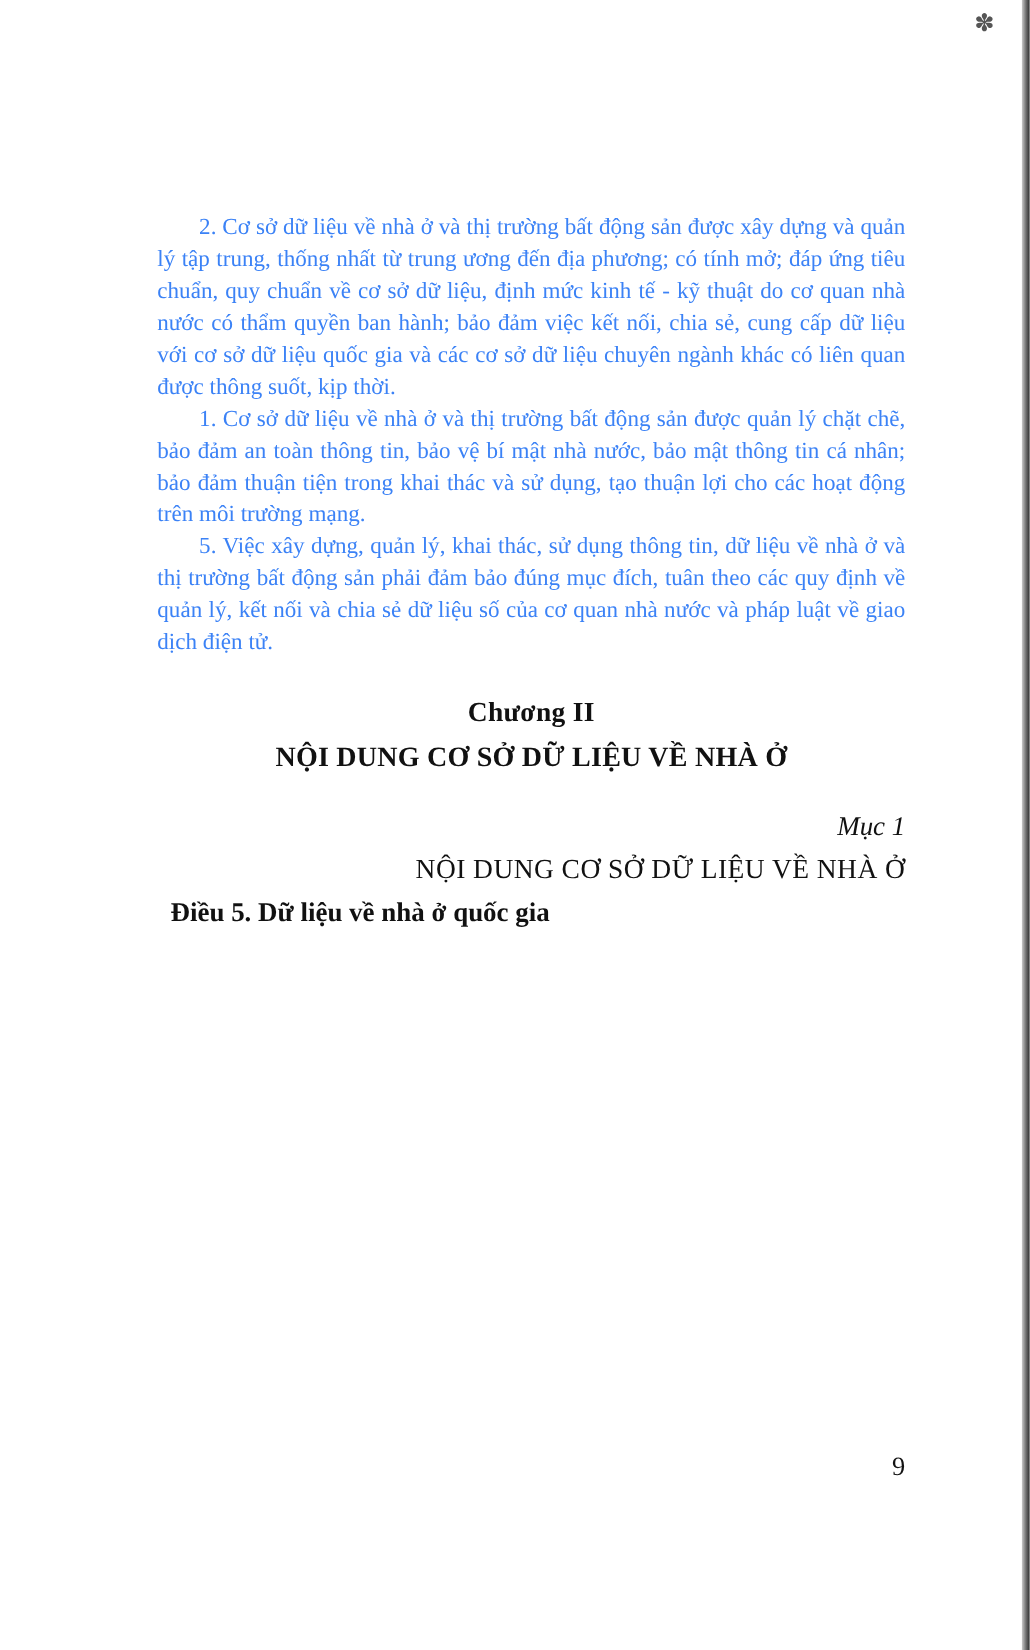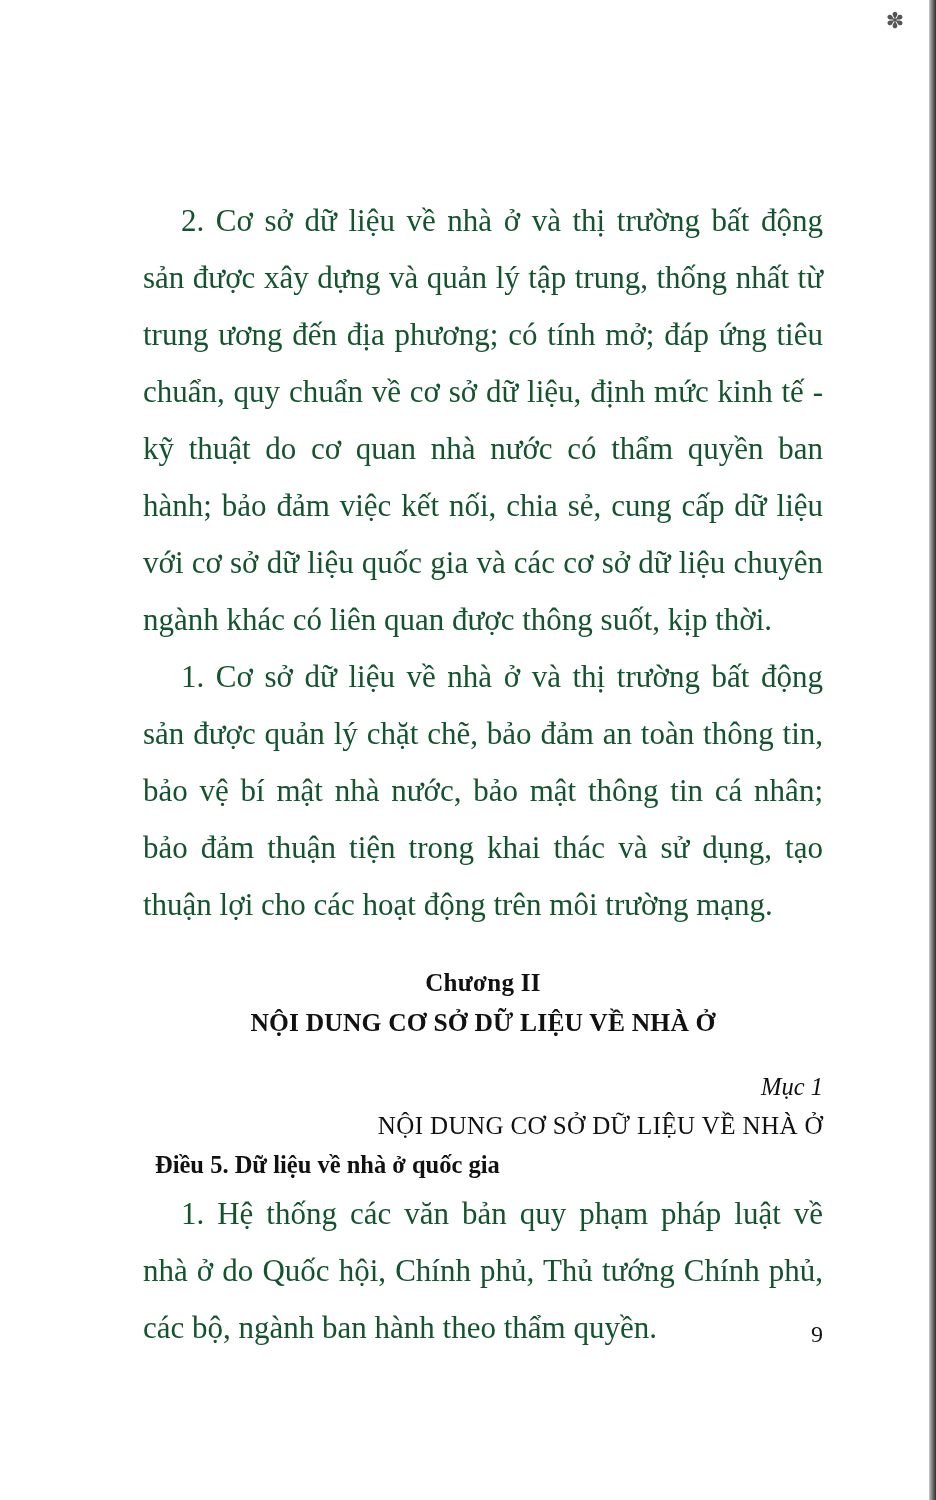--- a/index.html
+++ b/index.html
@@ -44,26 +44,26 @@
     background: linear-gradient(to right, #c9c9c9, #6d6d6d 55%, #2f2f2f);
   }
   .content {
     position: absolute;
     left: 143px;
     top: 192px;
     width: 680px;
   }
   p.body-par {
     margin: 0;
-    font-size: 31px;
-    line-height: 57px;
+    font-size: 21px;
+    line-height: 29px;
     text-align: justify;
     text-justify: inter-word;
     text-indent: 38px;
-    color: #14532d;
+    color: #3b82f6;
     hyphens: none;
   }
   .chapter-block {
     margin-top: 30px;
     text-align: center;
   }
   .chapter-label {
     font-size: 25px;
     font-weight: bold;
     line-height: 40px;
@@ -111,32 +111,32 @@
 
 <div class="page">
 
   <div class="corner-mark">✽</div>
   <div class="edge-strip"></div>
 
   <div class="content">
 
     <p class="body-par">2. Cơ sở dữ liệu về nhà ở và thị trường bất động sản được xây dựng và quản lý tập trung, thống nhất từ trung ương đến địa phương; có tính mở; đáp ứng tiêu chuẩn, quy chuẩn về cơ sở dữ liệu, định mức kinh tế - kỹ thuật do cơ quan nhà nước có thẩm quyền ban hành; bảo đảm việc kết nối, chia sẻ, cung cấp dữ liệu với cơ sở dữ liệu quốc gia và các cơ sở dữ liệu chuyên ngành khác có liên quan được thông suốt, kịp thời.</p>
     <p class="body-par">1. Cơ sở dữ liệu về nhà ở và thị trường bất động sản được quản lý chặt chẽ, bảo đảm an toàn thông tin, bảo vệ bí mật nhà nước, bảo mật thông tin cá nhân; bảo đảm thuận tiện trong khai thác và sử dụng, tạo thuận lợi cho các hoạt động trên môi trường mạng.</p>
+    <p class="body-par">5. Việc xây dựng, quản lý, khai thác, sử dụng thông tin, dữ liệu về nhà ở và thị trường bất động sản phải đảm bảo đúng mục đích, tuân theo các quy định về quản lý, kết nối và chia sẻ dữ liệu số của cơ quan nhà nước và pháp luật về giao dịch điện tử.</p>
 
     <div class="chapter-block">
       <div class="chapter-label">Chương II</div>
       <div class="chapter-title">NỘI DUNG CƠ SỞ DỮ LIỆU VỀ NHÀ Ở</div>
     </div>
 
     <div class="section-block">
       <div class="section-label">Mục 1</div>
       <div class="section-title">NỘI DUNG CƠ SỞ DỮ LIỆU VỀ NHÀ Ở</div>
     </div>
 
     <div class="article-heading">Điều 5. Dữ liệu về nhà ở quốc gia</div>
 
-    <p class="body-par after-heading">1. Hệ thống các văn bản quy phạm pháp luật về nhà ở do Quốc hội, Chính phủ, Thủ tướng Chính phủ, các bộ, ngành ban hành theo thẩm quyền.</p>
 
   </div>
 
   <div class="page-number">9</div>
 
 </div>
 
 </body></html>

